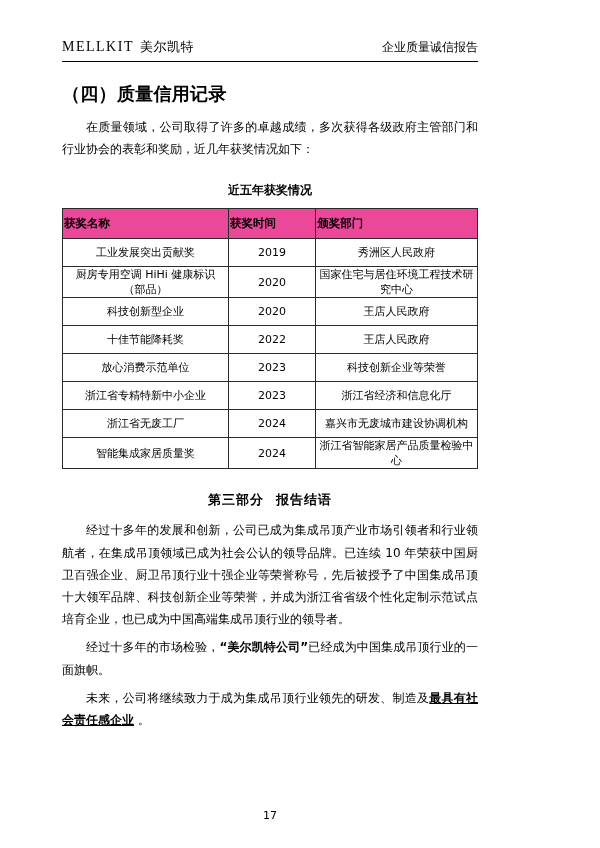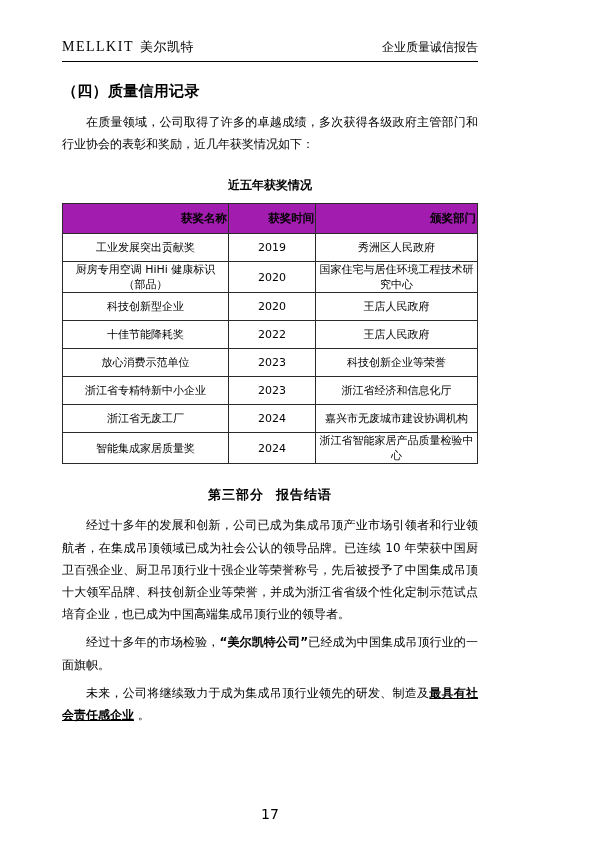--- a/index.html
+++ b/index.html
@@ -44,21 +44,21 @@
     font-family: "DejaVu Sans", sans-serif;
     font-size: 13px;
   }
   .header-right {
     font-size: 12px;
     font-family: "DejaVu Sans", sans-serif;
   }
   
   .section-title {
     margin-top: 20px;
-    font-size: 15px;
+    font-size: 18px;
     font-family: "DejaVu Sans", sans-serif;
     font-weight: bold;
     letter-spacing: 0.3px;
   }
   p.para {
     margin: 10px 0 0 0;
     font-size: 12px;
     line-height: 1.85;
     text-indent: 24px;
     text-align: justify;
@@ -83,26 +83,26 @@
   }
   table.awards {
     margin-top: 9px;
     width: 100%;
     border-collapse: collapse;
     font-size: 11px;
     font-family: "DejaVu Sans", sans-serif;
     table-layout: fixed;
   }
   table.awards th {
-    background: #a21caf;
+    background: #ec4899;
     color: #000000;
     font-weight: bold;
     border: 1px solid #2a2a2a;
     height: 27px;
-    text-align: right;
+    text-align: left;
     font-size: 11.5px;
   }
   table.awards td {
     border: 1px solid #2a2a2a;
     height: 27px;
     text-align: center;
     vertical-align: middle;
     font-size: 11px;
     padding: 0 2px;
   }
@@ -122,21 +122,21 @@
     display: inline-block;
     width: 12px;
   }
   
   .page-number {
     position: absolute;
     bottom: 26px;
     left: 0;
     width: 100%;
     text-align: center;
-    font-size: 14px;
+    font-size: 11px;
     font-family: "DejaVu Sans", sans-serif;
   }
 </style>
 </head>
 <body>
 
 <div class="page">
 
   <div class="header">
     <div class="brand">

